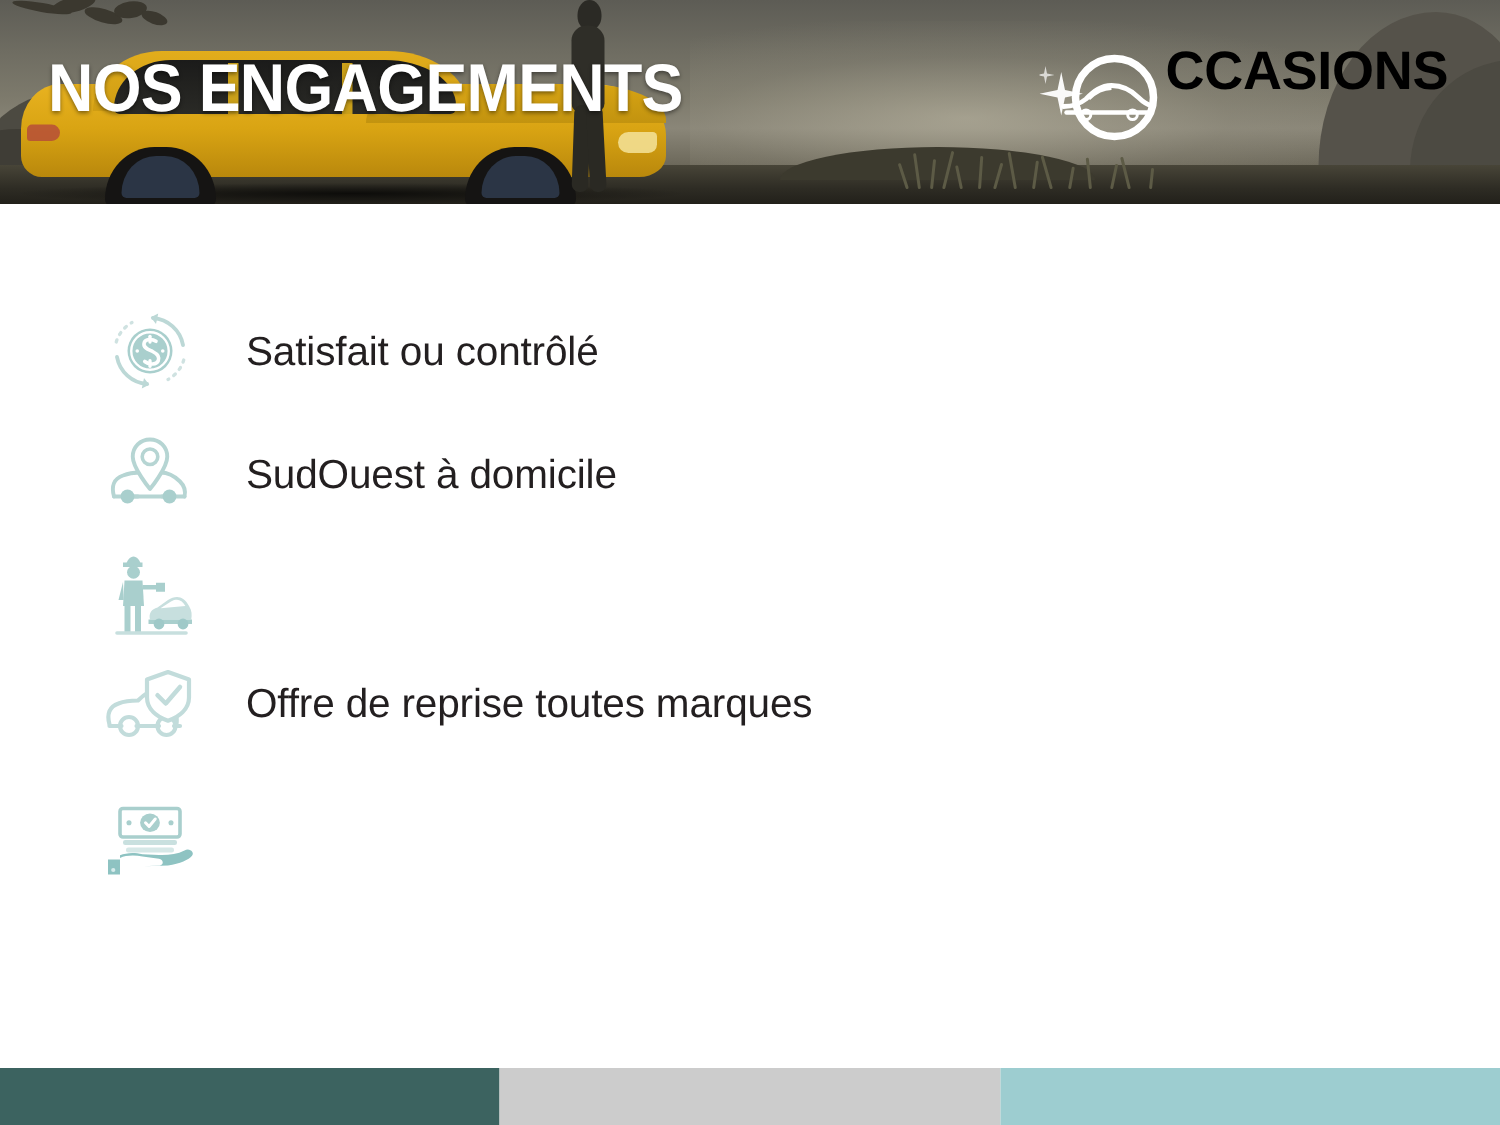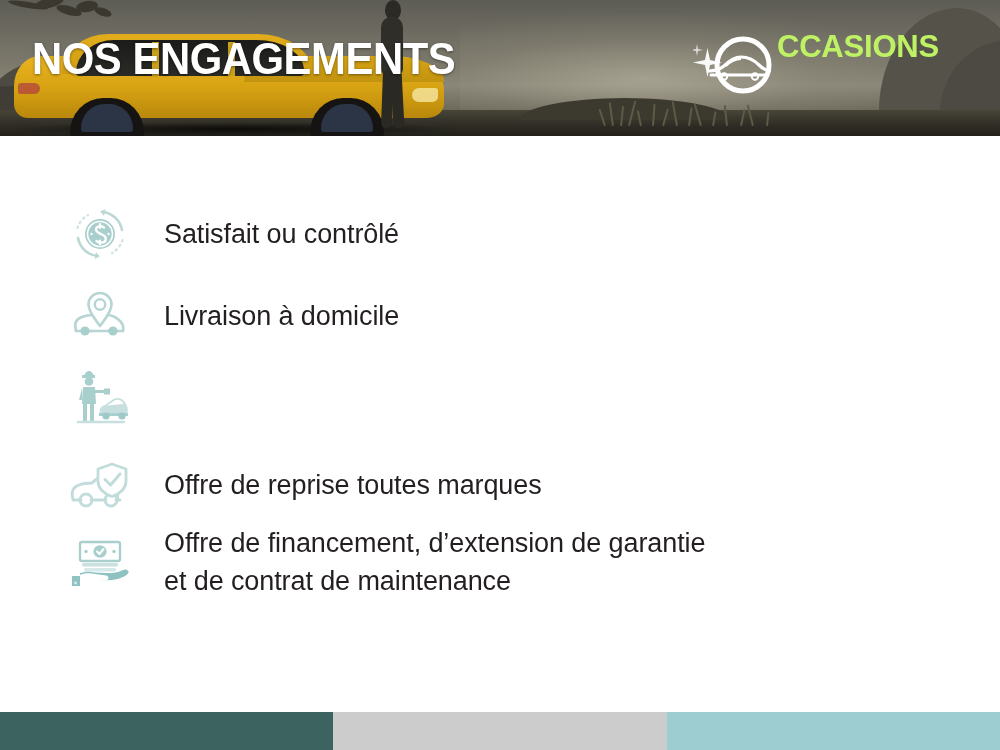--- a/index.html
+++ b/index.html
@@ -272,23 +272,23 @@
   }
   .logo-sud {
     font-size: 27px;
     line-height: 30px;
     color: #ffffff;
     font-weight: 300;
     letter-spacing: -0.4px;
     white-space: nowrap;
   }
   .logo-occ {
-    font-size: 31px;
+    font-size: 36px;
     line-height: 33px;
-    color: #bef264;
+    color: #000000;
     font-weight: bold;
     letter-spacing: -0.2px;
     white-space: nowrap;
   }
 
   
   .list {
     position: absolute;
     left: 0;
     top: 136px;
@@ -456,21 +456,21 @@
           <path d="M8 47 L55 47" stroke="#b6d5d3" stroke-width="2.6" stroke-linecap="round"></path>
           <path d="M18 47 L24 47 M40 47 L48 47" stroke="#b6d5d3" stroke-width="2.6" stroke-linecap="round"></path>
           <circle cx="17" cy="47" r="4.6" fill="#a9cfcd"></circle>
           <circle cx="45" cy="47" r="4.6" fill="#a9cfcd"></circle>
 
           <path d="M32 9 C25.5 9 20.5 14 20.5 20.5 C20.5 28 32 42 32 42
                    C32 42 43.5 28 43.5 20.5 C43.5 14 38.5 9 32 9 Z" fill="#ffffff" stroke="#b6d5d3" stroke-width="2.6" stroke-linejoin="round"></path>
           <circle cx="32" cy="20.5" r="5.2" fill="#ffffff" stroke="#b6d5d3" stroke-width="2.4"></circle>
         </svg>
       </div>
-      <div class="item-label">Livraison à domicile</div>
+      <div class="item-label">SudOuest à domicile</div>
     </div>
 
     <div class="item" style="top:227px;">
       <div class="item-icon">
         <svg viewBox="0 0 64 64" width="64" height="64" aria-hidden="true">
 
           <path d="M14 9 L27 9 L27 12 L14 12 Z" fill="#a9cfcd"></path>
           <path d="M16 12 C16 7.5 19 5 21 5 C23 5 26 7.5 26 12 Z" fill="#a9cfcd"></path>
           <circle cx="21" cy="15.5" r="4.3" fill="#a9cfcd"></circle>
           <path d="M15 21 L27 21 L28 38 L14 38 Z" fill="#a9cfcd"></path>
@@ -484,21 +484,21 @@
                    C53 32 56 34 58 38 C60 41 60 44 59.5 47 Z" fill="#c7dfde"></path>
           <path d="M39 39.5 L46 35 C47.4 34 48.8 33.8 50 33.8 C52 33.8 54 35.2 55.6 38 Z" fill="#ffffff"></path>
           <path d="M31 47 L60 47 L60 50 L31 50 Z" fill="#a9cfcd"></path>
           <circle cx="38" cy="50" r="3.6" fill="#9fc9c8"></circle>
           <circle cx="54" cy="50" r="3.6" fill="#9fc9c8"></circle>
           <path d="M10 56 L56 56" stroke="#c7dfde" stroke-width="2.4" stroke-linecap="round"></path>
         </svg>
       </div>
     </div>
 
-    <div class="item" style="top:314px;">
+    <div class="item" style="top:298px;">
       <div class="item-icon">
         <svg viewBox="0 0 64 64" width="64" height="64" aria-hidden="true">
 
           <path d="M5 46 C3 39 5 34 11 32 C16 30 20 30 24 30
                    C28 26 32 23 37 23 C41 23 44 25 47 28" fill="none" stroke="#c2dcdb" stroke-width="2.8" stroke-linecap="round" stroke-linejoin="round"></path>
           <path d="M49 38 C50 41 50 44 49.5 47" fill="none" stroke="#c2dcdb" stroke-width="2.8" stroke-linecap="round"></path>
           <path d="M5 47 L13 47 M23 47 L38 47 M48 47 L52 47" stroke="#c2dcdb" stroke-width="2.8" stroke-linecap="round"></path>
           <circle cx="18" cy="47" r="6" fill="none" stroke="#c2dcdb" stroke-width="2.8"></circle>
           <circle cx="43" cy="47" r="6" fill="none" stroke="#c2dcdb" stroke-width="2.8"></circle>
 
@@ -523,22 +523,20 @@
           <circle cx="18" cy="21.5" r="1.7" fill="#a9cfcd"></circle>
           <circle cx="46" cy="21.5" r="1.7" fill="#a9cfcd"></circle>
 
           <path d="M4 46 L4 56 L12 56 L12 46 Z" fill="#8ec3c2"></path>
           <path d="M12 45 C16 43 22 43 27 44 L38 45.5 C41 46 41.5 49.5 38.5 50
                    L28 50.5 L44 50 C52 49 58 46 60 43.5 C62 41.5 58.5 38 55 40
                    C50 42.6 44 43.2 38 43 L27 42.5 C21 41 16 41.6 12 43.2 Z" fill="#8ec3c2"></path>
           <circle cx="7.5" cy="53" r="1.4" fill="#d7ecec"></circle>
         </svg>
       </div>
-      <div class="item-label">Offre de financement, d’extension de garantie
-et de contrat de maintenance</div>
     </div>
   </div>
 
   <div class="footer">
     <div class="footer-seg seg-1" style="background:#3c6360;"></div>
     <div class="footer-seg seg-2" style="background:#cccccc;"></div>
     <div class="footer-seg seg-3" style="background:#9dcdd0;"></div>
   </div>
 
 </div>

